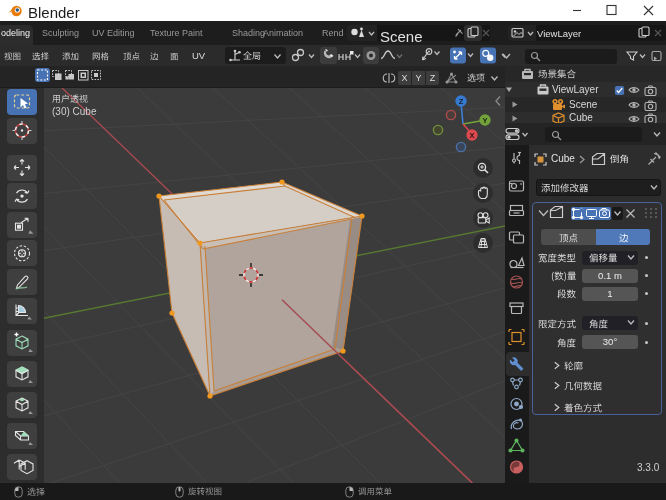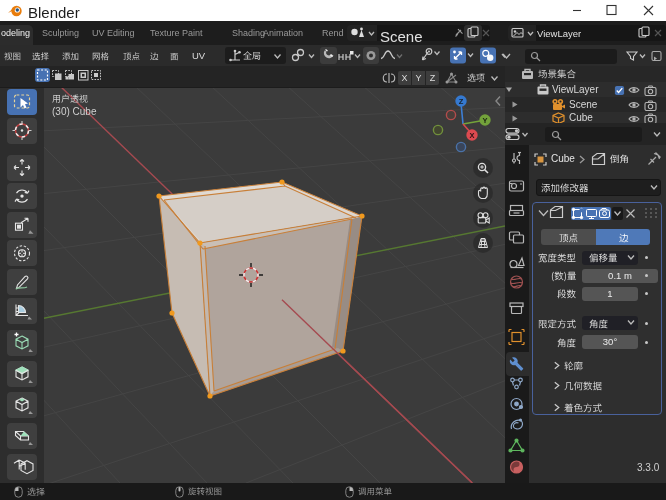--- a/index.html
+++ b/index.html
@@ -505,21 +505,21 @@
     </svg>
 <svg class="ab" style="left:626px;top:254px" width="10" height="8" viewBox="0 0 10 8">
       <path d="M2 1.5 l3 3.5 l3 -3.5" class="chev"></path>
     </svg>
 <div class="dot" style="left:645px;top:256px"></div>
 <svg class="zh" style="left:550.5px;top:269.5px" width="25" height="12">
       <g transform="translate(0,9.5) scale(0.0950)">
         <path d="M23.9 19.6 29.5 17.1C20.9 2.9 16.8 -14.1 16.8 -31.1C16.8 -48 20.9 -64.9 29.5 -79.2L23.9 -81.8C14.7 -66.8 9.2 -50.7 9.2 -31.1C9.2 -11.4 14.7 4.7 23.9 19.6Z M78.1 -82.1C76.3 -78.2 73.1 -72.3 70.6 -68.8L75.5 -66.4C78.1 -69.7 81.5 -74.7 84.4 -79.3ZM42.6 -79.3C45.2 -75.1 47.9 -69.6 48.8 -66.1L54.5 -68.6C53.6 -72.2 50.9 -77.6 48.1 -81.5ZM74.8 -26C72.5 -20.8 69.3 -16.4 65.5 -12.6C61.7 -14.5 57.8 -16.4 54.1 -18C55.5 -20.4 57.1 -23.1 58.5 -26ZM44.8 -15.3C49.7 -13.4 55.2 -10.9 60.2 -8.3C53.8 -3.7 46.1 -0.5 37.9 1.4C39.2 2.8 40.8 5.4 41.5 7.2C50.7 4.7 59.2 0.8 66.4 -5C69.7 -3 72.7 -1.1 75 0.6L79.8 -4.3C77.5 -5.9 74.6 -7.7 71.3 -9.5C76.6 -15.2 80.8 -22.2 83.3 -30.9L79.2 -32.6L78 -32.3H61.6L63.8 -37.5L57.1 -38.7C56.4 -36.7 55.4 -34.5 54.4 -32.3H40.8V-26H51.3C49.2 -22 46.9 -18.3 44.8 -15.3ZM59.5 -84.1V-65.4H38.8V-59.2H57.2C52.4 -52.7 44.7 -46.5 37.7 -43.5C39.2 -42.1 40.9 -39.5 41.8 -37.8C47.9 -41.1 54.5 -46.7 59.5 -52.6V-40.4H66.5V-54C71.3 -50.5 77.4 -45.8 79.9 -43.5L84.1 -48.9C81.7 -50.6 72.9 -56.2 68 -59.2H86.9V-65.4H66.5V-84.1ZM96.7 -83.2C94.2 -65.6 89.7 -48.8 81.9 -38.3C83.5 -37.3 86.4 -34.9 87.6 -33.7C90.2 -37.4 92.4 -41.8 94.4 -46.7C96.6 -36.9 99.5 -27.8 103.2 -19.9C97.6 -10.4 89.8 -3.1 78.9 2.2C80.3 3.7 82.4 6.7 83.1 8.3C93.3 2.8 101 -4.1 106.9 -12.9C111.9 -4.4 118.1 2.4 125.9 7.1C127.1 5.2 129.3 2.6 131 1.2C122.6 -3.3 116 -10.6 110.9 -19.8C116.2 -30.1 119.6 -42.6 121.8 -57.6H128.6V-64.6H100.1C101.5 -70.2 102.7 -76.1 103.6 -82.1ZM114.7 -57.6C113.1 -46.1 110.7 -36.1 107.1 -27.6C103.3 -36.6 100.5 -46.8 98.6 -57.6Z M143.7 19.6C152.9 4.7 158.4 -11.4 158.4 -31.1C158.4 -50.7 152.9 -66.8 143.7 -81.8L138 -79.2C146.6 -64.9 150.9 -48 150.9 -31.1C150.9 -14.1 146.6 2.9 138 17.1Z M192.6 -66.5H242.3V-61H192.6ZM192.6 -76.3H242.3V-70.9H192.6ZM185.3 -80.8V-56.5H249.8V-80.8ZM172.8 -52.2V-46.5H262.5V-52.2ZM190.6 -27.3H213.8V-21.5H190.6ZM221.1 -27.3H245.3V-21.5H221.1ZM190.6 -37.3H213.8V-31.7H190.6ZM221.1 -37.3H245.3V-31.7H221.1ZM172.3 -0.3V5.5H263.1V-0.3H221.1V-6.1H254.9V-11.4H221.1V-16.9H252.7V-42H183.5V-16.9H213.8V-11.4H180.7V-6.1H213.8V-0.3Z" fill="#e2e2e2"></path>
       </g>
     </svg>
-<div class="fld" style="left:582px;top:268.5px;width:76px;height:14px;line-height:14px">0.1 m</div>
+<div class="fld" style="left:582px;top:268.5px;width:56px;height:14px;line-height:14px">0.1 m</div>
 <div class="dot" style="left:645px;top:274px"></div>
 <svg class="zh" style="left:557.0px;top:288.0px" width="19" height="12">
       <g transform="translate(0,9.5) scale(0.0950)">
         <path d="M53.8 -80.3V-68.2C53.8 -60.9 52.2 -52 42.3 -45.4C43.8 -44.5 46.6 -42 47.6 -40.6C58.5 -47.9 60.8 -59.1 60.8 -68V-73.8H74.8V-55C74.8 -48.2 76.1 -45.6 82.8 -45.6C84 -45.6 88.9 -45.6 90.3 -45.6C92.2 -45.6 94.3 -45.7 95.4 -46.1C95.2 -47.6 95 -50.1 94.9 -51.9C93.7 -51.6 91.5 -51.5 90.2 -51.5C89 -51.5 84.6 -51.5 83.4 -51.5C82 -51.5 81.7 -52.2 81.7 -54.9V-80.3ZM46.7 -38.6V-32.1H54L50.1 -31C53.3 -22.6 57.7 -15.2 63.4 -9.1C56.5 -3.8 48.3 -0.2 39.3 2C40.8 3.5 42.5 6.4 43.3 8.4C52.8 5.7 61.4 1.7 68.7 -4.1C75 1.2 82.6 5.2 91.3 7.7C92.4 5.8 94.4 2.8 96.1 1.3C87.6 -0.7 80.2 -4.3 73.9 -9C80.7 -16 85.8 -25.2 88.7 -37.2L84 -38.9L82.7 -38.6ZM56.3 -32.1H79.7C77.2 -24.8 73.4 -18.7 68.5 -13.7C63.2 -18.9 59.1 -25.1 56.3 -32.1ZM11.8 -75.1V-16.8L3.3 -15.7L4.6 -8.5L11.8 -9.7V6.6H19.1V-10.9L43.5 -15L43.1 -21.5L19.1 -17.9V-32.4H41.5V-39.2H19.1V-52.9H41.6V-59.6H19.1V-70.5C27.8 -72.8 37.3 -75.7 44.5 -79L38.3 -84.6C32.1 -81.3 21.4 -77.5 12 -75Z M144.3 -82.1C142.5 -78.2 139.3 -72.3 136.8 -68.8L141.7 -66.4C144.3 -69.7 147.7 -74.7 150.6 -79.3ZM108.8 -79.3C111.4 -75.1 114.1 -69.6 115 -66.1L120.7 -68.6C119.8 -72.2 117.1 -77.6 114.3 -81.5ZM141 -26C138.7 -20.8 135.5 -16.4 131.7 -12.6C127.9 -14.5 124 -16.4 120.3 -18C121.7 -20.4 123.3 -23.1 124.7 -26ZM111 -15.3C115.9 -13.4 121.4 -10.9 126.4 -8.3C120 -3.7 112.3 -0.5 104.1 1.4C105.4 2.8 107 5.4 107.7 7.2C116.9 4.7 125.4 0.8 132.6 -5C135.9 -3 138.9 -1.1 141.2 0.6L146 -4.3C143.7 -5.9 140.8 -7.7 137.5 -9.5C142.8 -15.2 147 -22.2 149.5 -30.9L145.4 -32.6L144.2 -32.3H127.8L130 -37.5L123.3 -38.7C122.6 -36.7 121.6 -34.5 120.6 -32.3H107V-26H117.5C115.4 -22 113.1 -18.3 111 -15.3ZM125.7 -84.1V-65.4H105V-59.2H123.4C118.6 -52.7 110.9 -46.5 103.9 -43.5C105.4 -42.1 107.1 -39.5 108 -37.8C114.1 -41.1 120.7 -46.7 125.7 -52.6V-40.4H132.7V-54C137.5 -50.5 143.6 -45.8 146.1 -43.5L150.3 -48.9C147.9 -50.6 139.1 -56.2 134.2 -59.2H153.1V-65.4H132.7V-84.1ZM162.9 -83.2C160.4 -65.6 155.9 -48.8 148.1 -38.3C149.7 -37.3 152.6 -34.9 153.8 -33.7C156.4 -37.4 158.6 -41.8 160.6 -46.7C162.8 -36.9 165.7 -27.8 169.4 -19.9C163.8 -10.4 156 -3.1 145.1 2.2C146.5 3.7 148.6 6.7 149.3 8.3C159.5 2.8 167.2 -4.1 173.1 -12.9C178.1 -4.4 184.3 2.4 192.1 7.1C193.3 5.2 195.5 2.6 197.2 1.2C188.8 -3.3 182.2 -10.6 177.1 -19.8C182.4 -30.1 185.8 -42.6 188 -57.6H194.8V-64.6H166.3C167.7 -70.2 168.9 -76.1 169.8 -82.1ZM180.9 -57.6C179.3 -46.1 176.9 -36.1 173.3 -27.6C169.5 -36.6 166.7 -46.8 164.8 -57.6Z" fill="#e2e2e2"></path>
       </g>
     </svg>
 <div class="fld" style="left:582px;top:287px;width:56px;height:14px;line-height:14px">1</div>
 <div class="dot" style="left:645px;top:292px"></div>
 <svg class="zh" style="left:538.0px;top:317.5px" width="38" height="12">
       <g transform="translate(0,9.5) scale(0.0950)">

